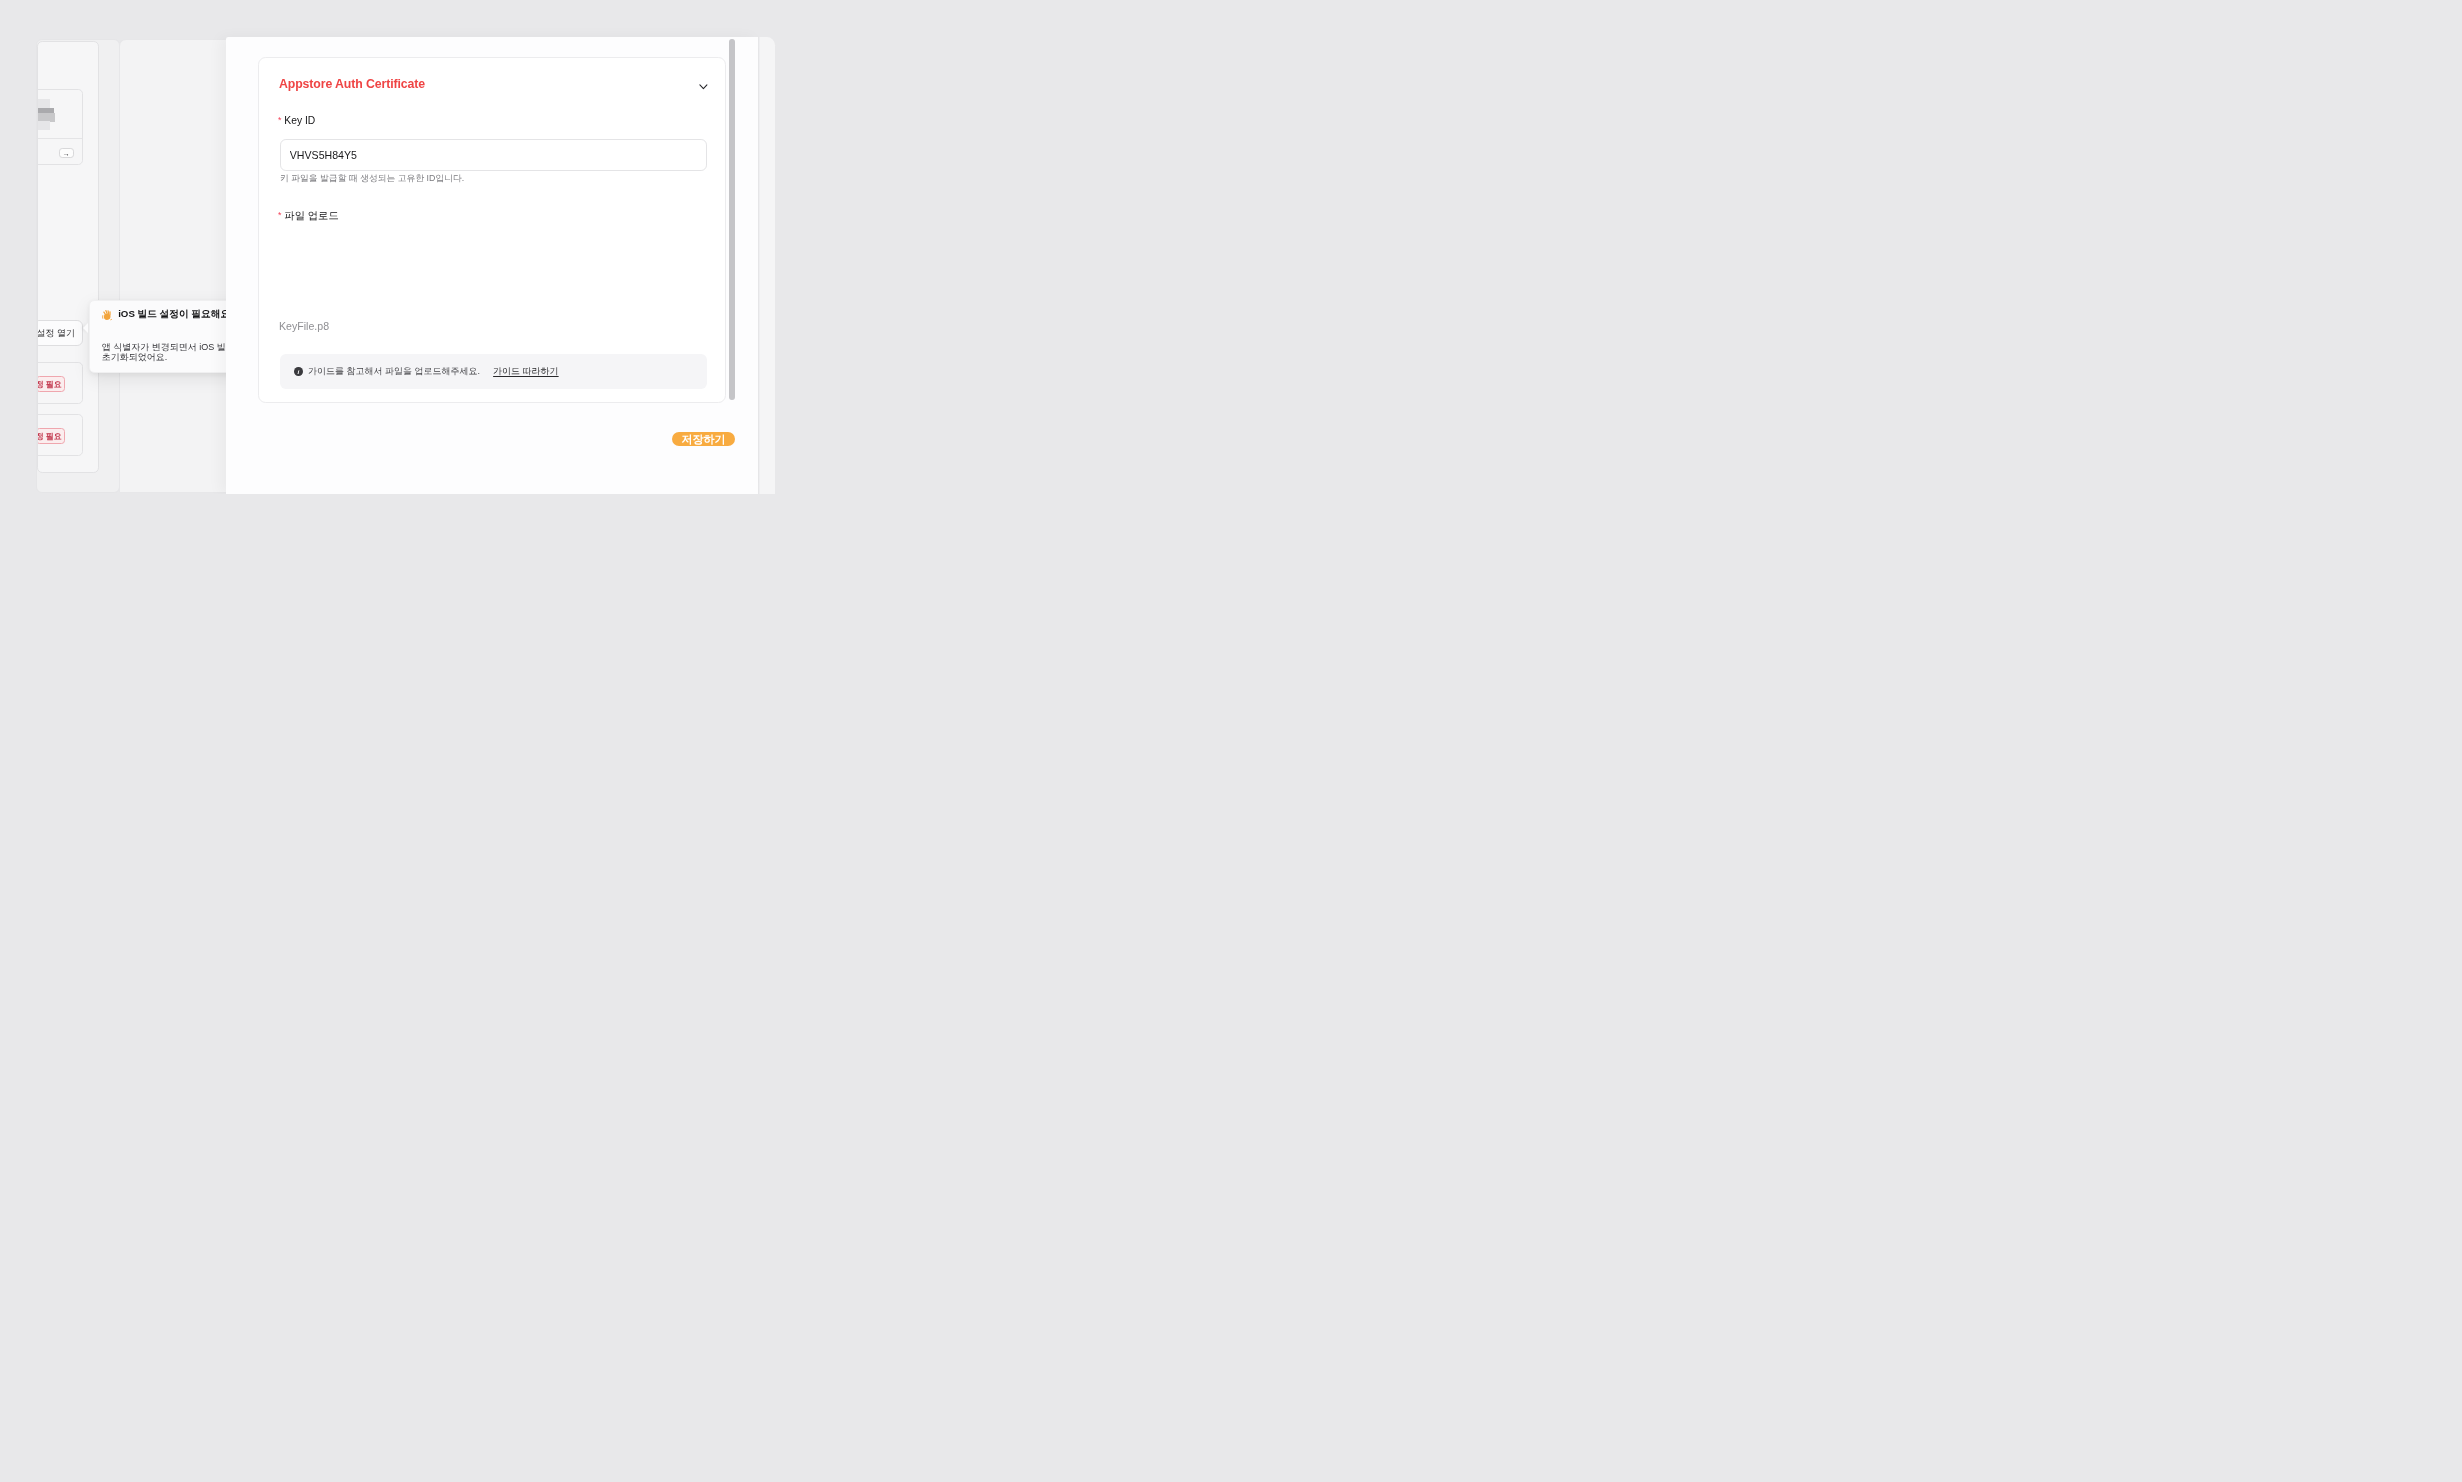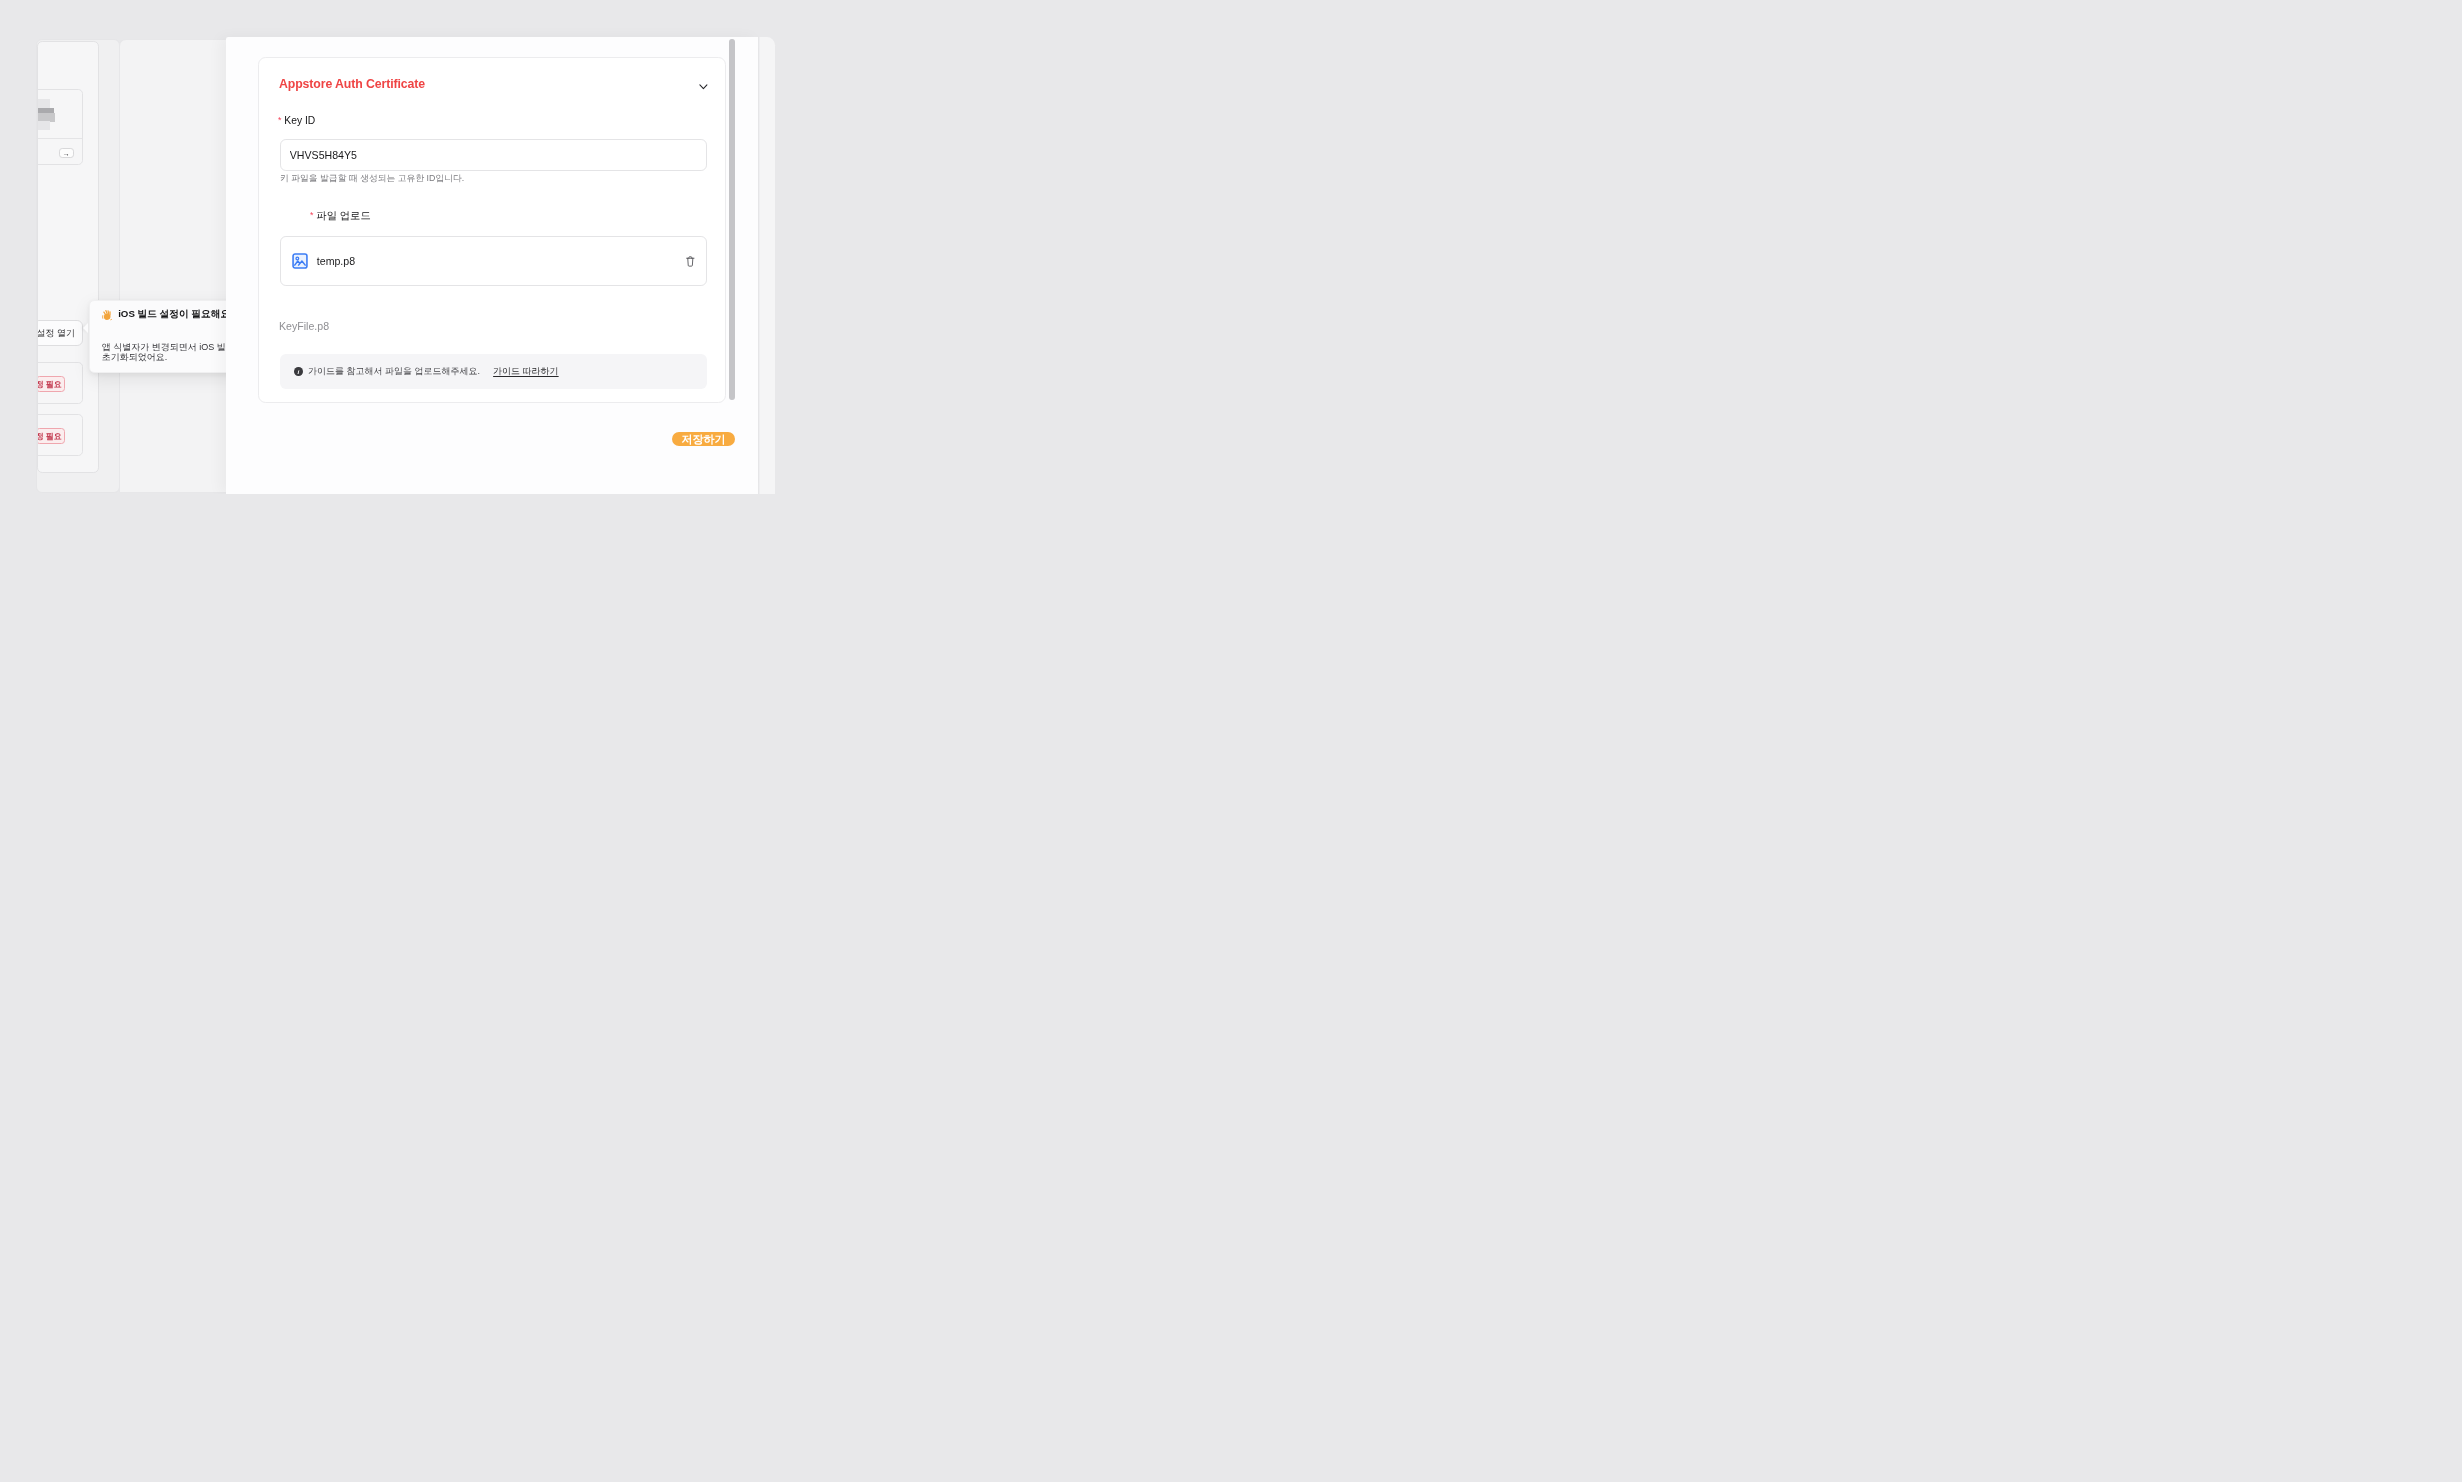--- a/index.html
+++ b/index.html
@@ -76,21 +76,21 @@
 
   
   #cert-card { left:258px; top:57px; width:468px; height:346px;
     background:#FFFFFF; border:0.9px solid #ECECEE; border-radius:7.6px; z-index:45; }
   .card-title { position:absolute; left:20px; top:19.3px;
     font-size:12.3px; font-weight:700; color:#ef4444; letter-spacing:-0.1px; }
   .chevron { position:absolute; left:440px; top:23px; cursor:pointer; }
   .field-label { position:absolute; left:19px; font-size:10.3px; font-weight:500;
     color:#141416; white-space:nowrap; }
   .req { color:#F44259; font-size:8.8px; margin-right:2.9px; vertical-align:1.2px; }
-  .lbl-keyid { top:57px; } .lbl-upload { top:151px;margin-left:32px; }
+  .lbl-keyid { top:57px; } .lbl-upload { top:151px; }
   #keyid-input { position:absolute; left:21px; top:81px; width:427px; height:32px;
     border:0.9px solid #E4E4E6; border-radius:5.9px; background:#fff;
     font-family:inherit; font-size:10.6px; font-weight:500; color:#1A1A1C;
     padding-left:8.8px; outline:none; }
   .helper { position:absolute; left:21px; top:115px; font-size:8.8px; color:#7B7B7F; }
   #upload-box { position:absolute; left:21px; top:178px; width:427px; height:50px;
     border:0.9px solid #E4E4E6; border-radius:5.9px; background:#fff;
     display:flex; align-items:center; padding:0 10.6px 0 11px; cursor:pointer; }
   .file-name { margin-left:8.8px; font-size:10.6px; font-weight:500; color:#1B1B1D; }
   .trash { margin-left:auto; cursor:pointer; display:flex; }
@@ -177,39 +177,20 @@
 
   <div class="field-label lbl-keyid">
     <span class="req">*</span><span>Key ID</span>
   </div>
   <input id="keyid-input" type="text" value="VHVS5H84Y5" style="">
   <div class="helper">키 파일을 발급할 때 생성되는 고유한 ID입니다.</div>
 
   <div class="field-label lbl-upload">
     <span class="req">*</span><span>파일 업로드</span>
   </div>
-  <div id="upload-box">
-    <span style="display:flex">
-      <svg width="16" height="16" viewBox="0 0 24 24">
-        <rect x="1.6" y="1.6" width="20.8" height="20.8" rx="3" fill="#EAF2FF" stroke="#3D7DF5" stroke-width="2.4"></rect>
-        <circle cx="8" cy="8.2" r="2" fill="none" stroke="#3D7DF5" stroke-width="1.9"></circle>
-        <path d="M3.5 19 l5.2-7 3.6 4.6 M9.3 19 l5.6-7 5.5 7" fill="none" stroke="#3D7DF5" stroke-width="2.2" stroke-linejoin="round"></path>
-      </svg>
-    </span>
-    <span class="file-name">temp.p8</span>
-    <span class="trash">
-      <svg width="10.6" height="12.3" viewBox="0 0 20 22">
-        <g fill="none" stroke="#4A4A4E" stroke-width="1.6" stroke-linecap="round">
-          <path d="M3 5.5 h14"></path>
-          <path d="M7.3 5.5 V4 a1.2 1.2 0 0 1 1.2-1.2 h3 a1.2 1.2 0 0 1 1.2 1.2 V5.5"></path>
-          <path d="M5.2 5.5 l0.9 13.4 a1.6 1.6 0 0 0 1.6 1.5 h4.6 a1.6 1.6 0 0 0 1.6-1.5 L14.8 5.5"></path>
-        </g>
-      </svg>
-    </span>
-  </div>
 
   <div class="keyfile">KeyFile.p8</div>
 
   <div id="banner">
     <span class="info-icon">i</span>
     <span class="banner-text">가이드를 참고해서 파일을 업로드해주세요.</span>
     <span class="banner-link">가이드 따라하기</span>
   </div>
 </div>
 

